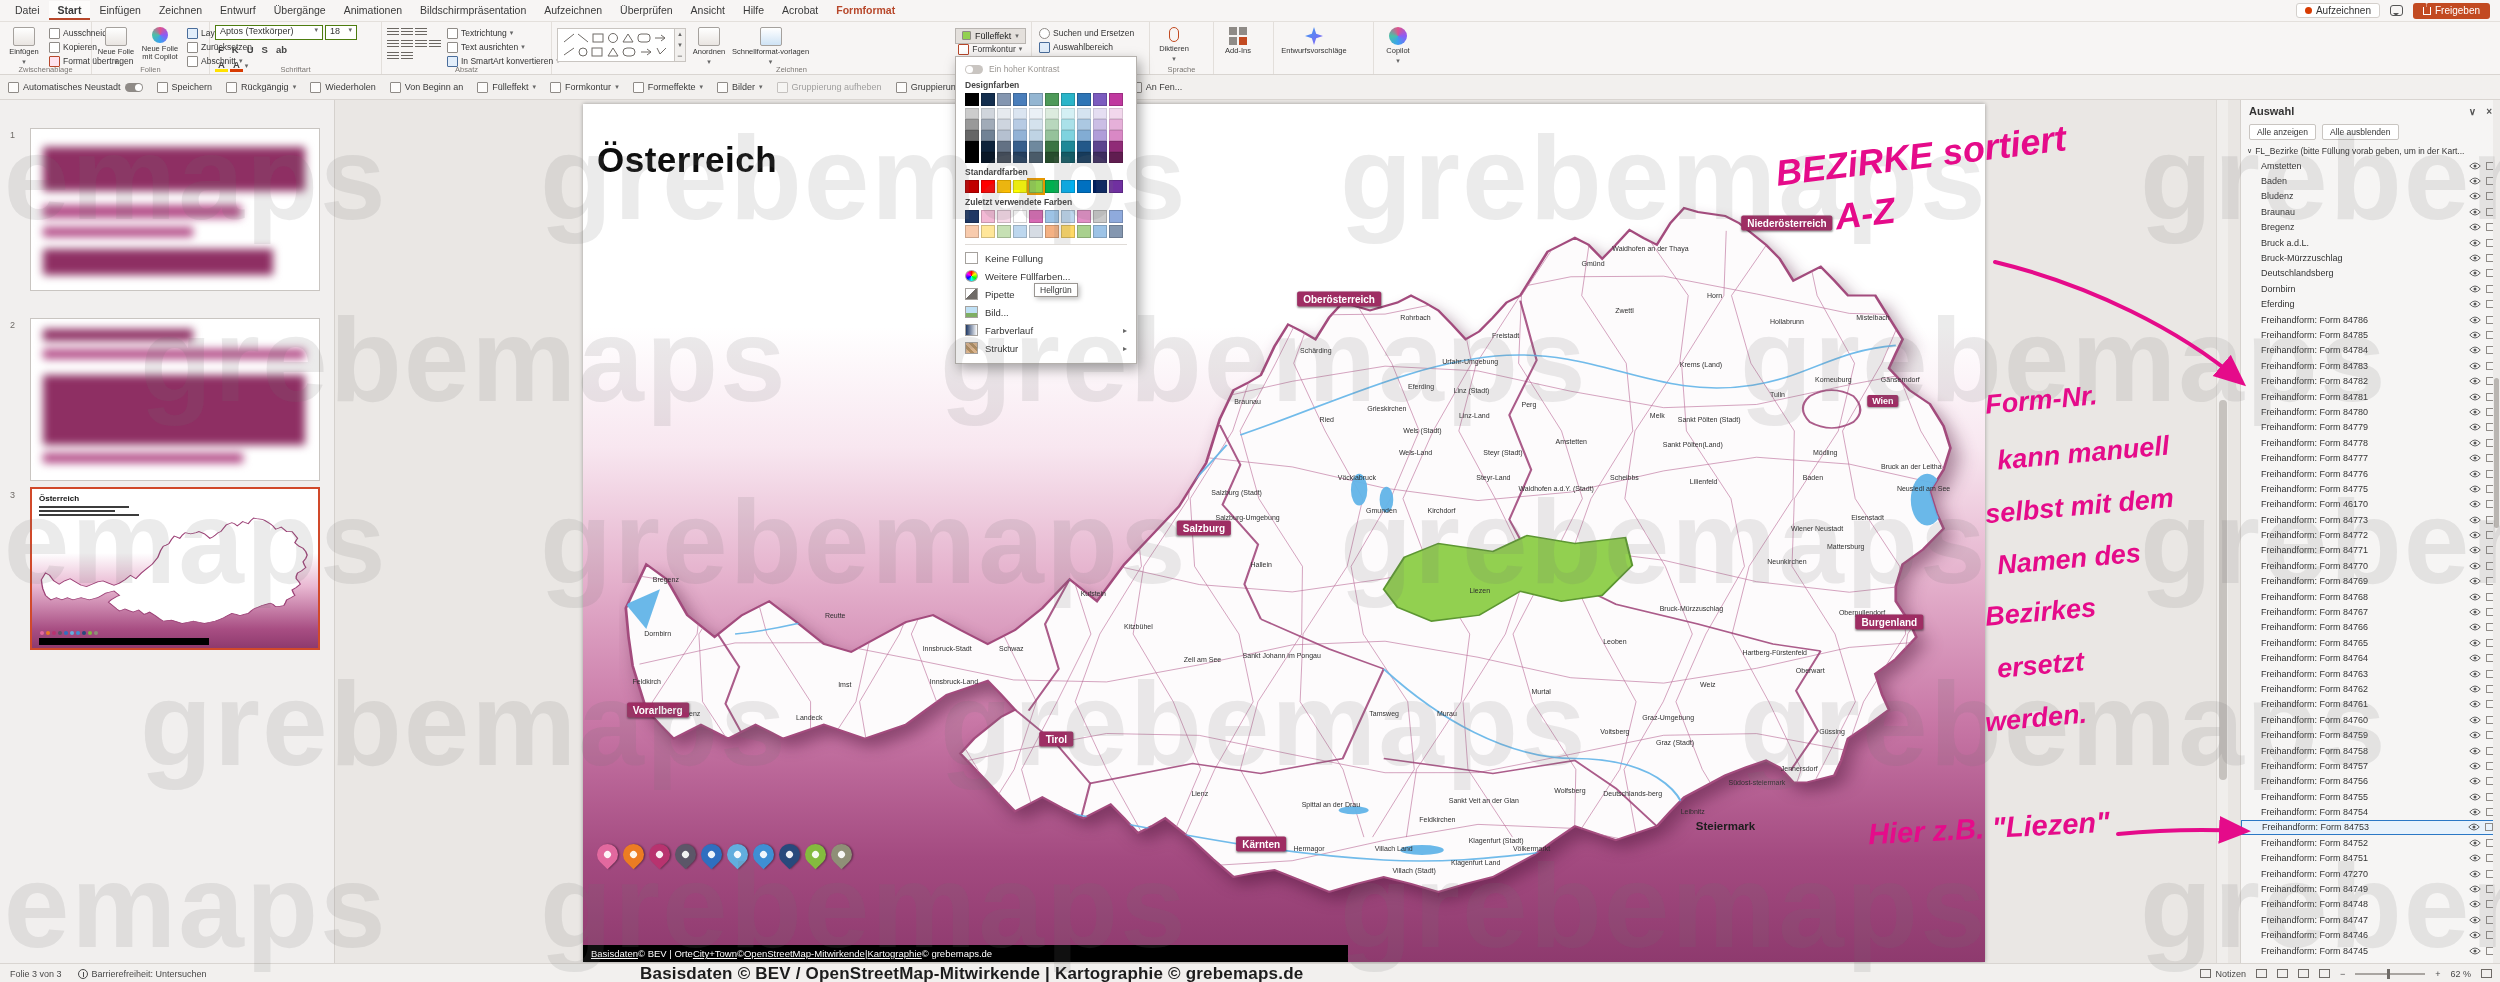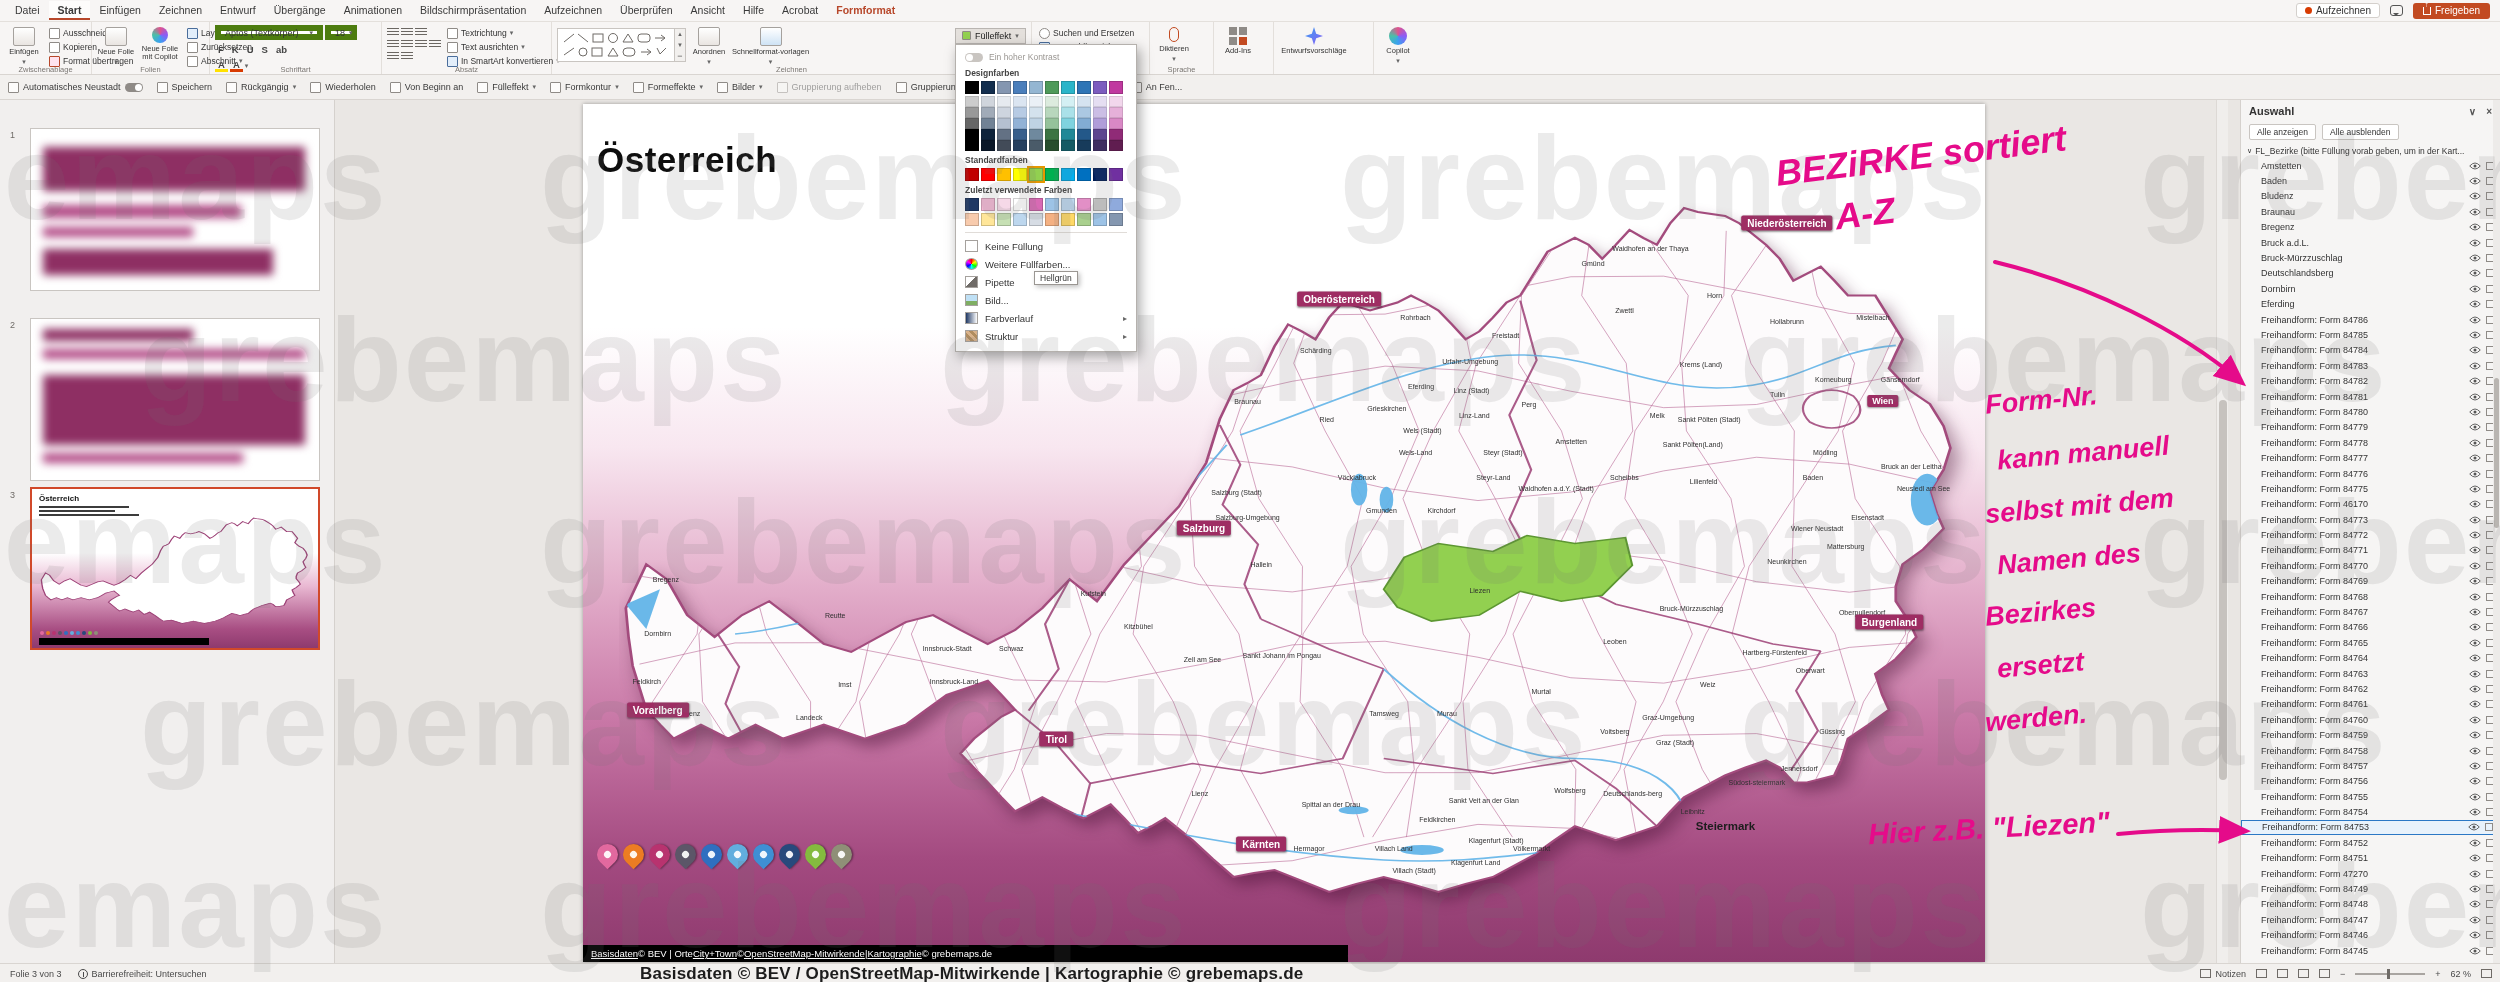--- a/index.html
+++ b/index.html
@@ -26,21 +26,21 @@
   .glabel{position:absolute;bottom:0;left:0;right:0;text-align:center;font-size:7.5px;color:#7a7672;white-space:nowrap;overflow:hidden}
   .bigbtn{display:flex;flex-direction:column;align-items:center;justify-content:flex-start;gap:2px;font-size:7.5px;color:#333;text-align:center;min-width:38px;line-height:1.1;padding-top:2px}
   .bigic{width:22px;height:19px;border:1px solid #a5a19d;background:linear-gradient(#ffffff,#e9e5e1);border-radius:2px}
   .smallcol{display:flex;flex-direction:column;gap:2px;padding-top:2px}
   .smallbtn{font-size:8.5px;color:#333;display:flex;align-items:center;gap:3px;padding:0 2px;height:12px;white-space:nowrap}
   .smallbtn .ic{flex:none}
   .ic{width:11px;height:11px;border:1px solid #8f8b87;background:#fff;display:inline-block;border-radius:1px}
   .ic.warm{background:#ffe3ef;border-color:#b7472a}
   .ic.cool{background:#e2eefb;border-color:#4a6d9b}
   .dd-car{font-size:7px;color:#666}
-  .combo{border:6px solid #4d7c0f;background:#fff;font-size:9px;height:15px;display:flex;align-items:center;gap:4px;padding:0 4px;color:#333;white-space:nowrap}
+  .combo{border:1px solid #4d7c0f;background:#fff;font-size:9px;height:15px;display:flex;gap:4px;padding:0 4px;color:#333;white-space:nowrap}
   .lrow{display:flex;gap:2px;align-items:center}
   .letterbtn{font-size:9.5px;font-weight:bold;color:#444;padding:0 3px;height:13px;display:flex;align-items:center}
   .bars{width:12px;height:10px;display:inline-block;background:
     linear-gradient(#6b6762 0 1.4px,transparent 1.4px) 0 1px/100% 3px repeat-y}
   .gallery{width:118px;height:34px;border:1px solid #c9c5c1;background:#fff;display:flex;align-items:center;justify-content:center}
   .gal-arrows{width:11px;height:34px;border:1px solid #c9c5c1;border-left:none;background:#f2f0ee;display:flex;flex-direction:column;align-items:center;justify-content:space-around;font-size:6px;color:#666}
   .pdfbtn{width:96px;font-size:7.5px;color:#333;line-height:1.15;display:flex;flex-direction:column;align-items:center;text-align:center;gap:2px;padding-top:2px}
   .pdfic{width:18px;height:16px;background:#fff;border:1px solid #a5a19d;position:relative}
   .pdfic:after{content:"";position:absolute;inset:3px;background:linear-gradient(135deg,#d83b01 48%,#fff 48%)}
   .mic{width:10px;height:15px;border:1.4px solid #c24a21;border-radius:5px;margin-bottom:1px}
@@ -142,21 +142,21 @@
   .sb-right{position:absolute;right:8px;top:0;height:19px;display:flex;align-items:center;gap:10px}
   .viewic{width:11px;height:9px;border:1px solid #6f6b67;display:inline-block}
   .zoom-track{width:70px;height:2px;background:#a9a5a1;position:relative;display:inline-block}
   .zoom-thumb{position:absolute;left:32px;top:-4px;width:3px;height:10px;background:#6f6b67}
   .acc-ic{width:10px;height:10px;border:1.2px solid #4a4a4a;border-radius:50%;display:inline-block;position:relative}
   .acc-ic:after{content:"";position:absolute;left:4px;top:2px;width:1.4px;height:5px;background:#4a4a4a}
 
   
   #color-dd{position:absolute;left:955px;top:26px;width:182px;z-index:40}
   .cp-anchor{display:inline-flex;align-items:center;gap:4px;font-size:9px;background:#e4e0dc;border:1px solid #b9b5b1;padding:1px 6px;height:16px;color:#222}
-  .cp-panel{margin-top:0;background:#fff;border:1px solid #b5b1ad;box-shadow:3px 5px 12px rgba(0,0,0,.35);padding:7px 9px 6px;width:182px}
+  .cp-panel{margin-top:12px;background:#fff;border:1px solid #b5b1ad;box-shadow:3px 5px 12px rgba(0,0,0,.35);padding:7px 9px 6px;width:182px}
   .cp-toggle-row{display:flex;align-items:center;gap:6px;font-size:8.5px;color:#9a9692;margin-bottom:6px}
   .cp-sec{font-size:8.5px;font-weight:bold;color:#444;margin:4px 0 3px}
   .cp-row{display:grid;grid-template-columns:repeat(10,14px);gap:2px}
   .sw,.swv{width:14px;height:13px;border:1px solid rgba(0,0,0,.18)}
   .sw.hover{outline:2px solid #e59700;outline-offset:0}
   #cp-variants{display:grid;grid-auto-flow:column;grid-template-rows:repeat(5,11px);grid-template-columns:repeat(10,14px);column-gap:2px;margin-top:2px}
   .swv{height:11px;border:1px solid rgba(0,0,0,.10)}
   .cp-sep{height:1px;background:#e0dcd8;margin:6px 0 4px}
   .cp-item{display:flex;align-items:center;gap:7px;height:18px;font-size:9.5px;color:#333}
   .cp-item .sub{margin-left:auto;font-size:8px;color:#666}

